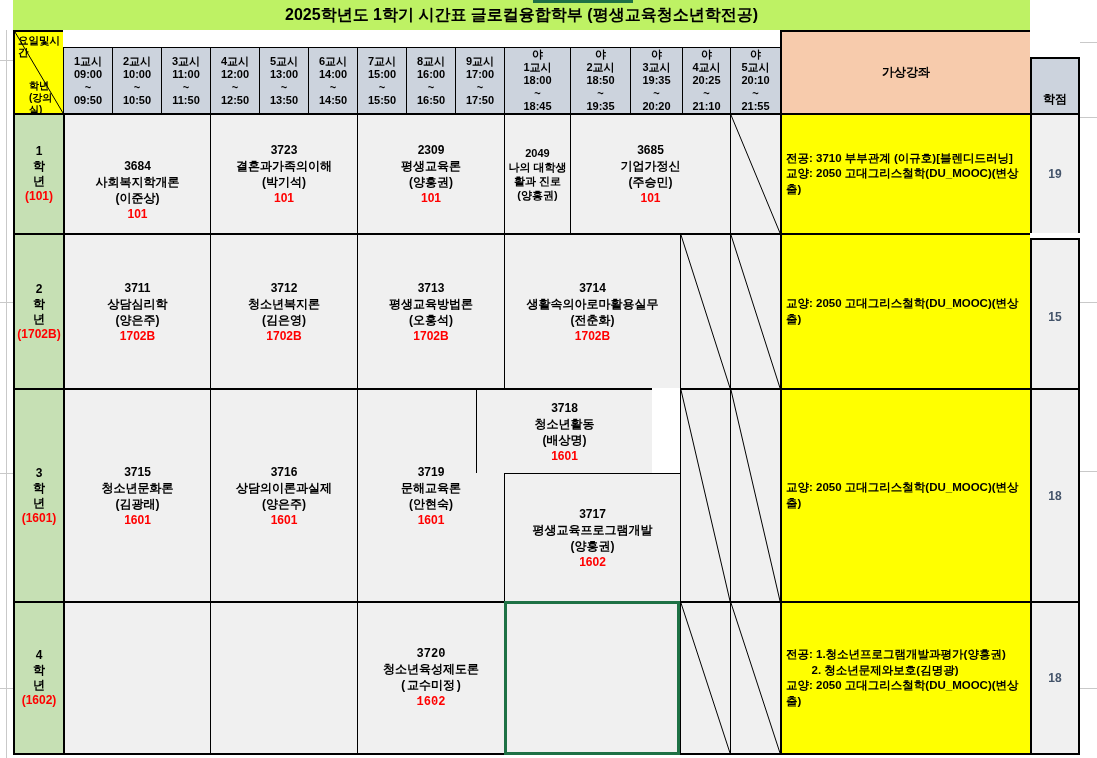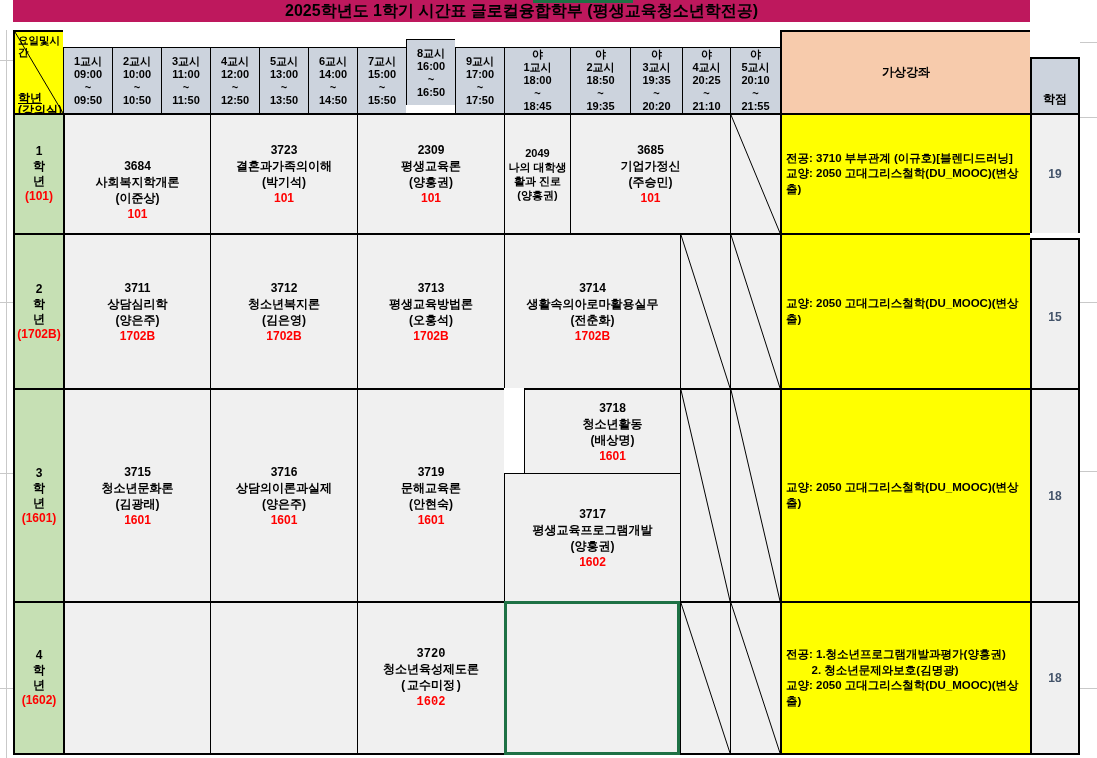--- a/index.html
+++ b/index.html
@@ -20,26 +20,26 @@
   .crs{font-size:12px;line-height:16px;}
   .crs-sm{font-size:11px;line-height:14px;}
   .crs span{display:block;white-space:pre-line;}
   .room{color:#ff0000;}
   .grade{font-size:12px;line-height:15px;white-space:pre-line;}
   .grade .room{display:block;}
   .virt{align-items:flex-start;justify-content:center;text-align:left;
         font-size:11.5px;line-height:15.5px;padding-left:4px;padding-right:2px;}
   .virt span{white-space:pre-wrap;}
   .cred{font-size:12px;color:#44546a;}
-  .title{position:absolute;left:13px;top:0;width:1017px;height:22px;display:flex;
-         align-items:center;justify-content:center;font-size:16px;background:#be185d;}
+  .title{position:absolute;left:13px;top:0;width:1017px;height:30px;display:flex;
+         align-items:center;justify-content:center;font-size:16px;background:#bef264;}
   .dsvg{position:absolute;left:0;top:0;width:100%;height:100%;}
   .corner{background:#ffff00;position:relative;}
   .ctop{position:absolute;top:2px;left:3px;width:48px;font-size:10.5px;line-height:12px;text-align:left;}
-  .cbot{position:absolute;bottom:-3px;left:3px;font-size:12px;line-height:12px;text-align:left;white-space:pre-line;text-decoration:underline;}
+  .cbot{position:absolute;bottom:-3px;left:14px;font-size:10px;line-height:12px;text-align:left;white-space:pre-line;}
   .gline{position:absolute;background:#c9c9c9;}
   .sel{position:absolute;left:504px;top:601px;width:176px;height:154px;
        border:3px solid #1e7145;box-sizing:border-box;z-index:6;pointer-events:none;background:transparent;}
   .seltop{position:absolute;left:533px;top:0;width:100px;height:3px;background:#1e7145;z-index:6;}
 </style>
 </head>
 <body>
 
 <div id="stage">
 
@@ -87,21 +87,21 @@
 ~
 13:50</div>
   <div class="c hd" style="left:308px;top:47px;width:49px;height:66px;">6교시
 14:00
 ~
 14:50</div>
   <div class="c hd" style="left:357px;top:47px;width:49px;height:66px;">7교시
 15:00
 ~
 15:50</div>
-  <div class="c hd" style="left:406px;top:39px;width:49px;height:66px;text-align:center;">8교시
+  <div class="c hd" style="left:406px;top:47px;width:49px;height:66px;text-align:center;">8교시
 16:00
 ~
 16:50</div>
   <div class="c hd" style="left:455px;top:47px;width:49px;height:66px;">9교시
 17:00
 ~
 17:50</div>
   <div class="c hd" style="left:504px;top:47px;width:66px;height:66px;">야
 1교시
 18:00
@@ -239,21 +239,21 @@
     <span>상담의이론과실제</span>
     <span>(양은주)</span>
     <span class="room">1601</span>
   </div>
   <div class="c crs thT" style="left:357px;top:388px;width:147px;height:213px;">
     <span>3719</span>
     <span>문해교육론</span>
     <span>(안현숙)</span>
     <span class="room">1601</span>
   </div>
-  <div class="c crs thT" style="left:524px;top:388px;width:176px;height:85px;">
+  <div class="c crs thT" style="left:476px;top:388px;width:176px;height:85px;">
     <span>3718</span>
     <span>청소년활동</span>
     <span>(배상명)</span>
     <span class="room">1601</span>
   </div>
   <div class="c crs" style="left:504px;top:473px;width:176px;height:128px;">
     <span>3717</span>
     <span>평생교육프로그램개발</span>
     <span>(양흥권)</span>
     <span class="room">1602</span>

